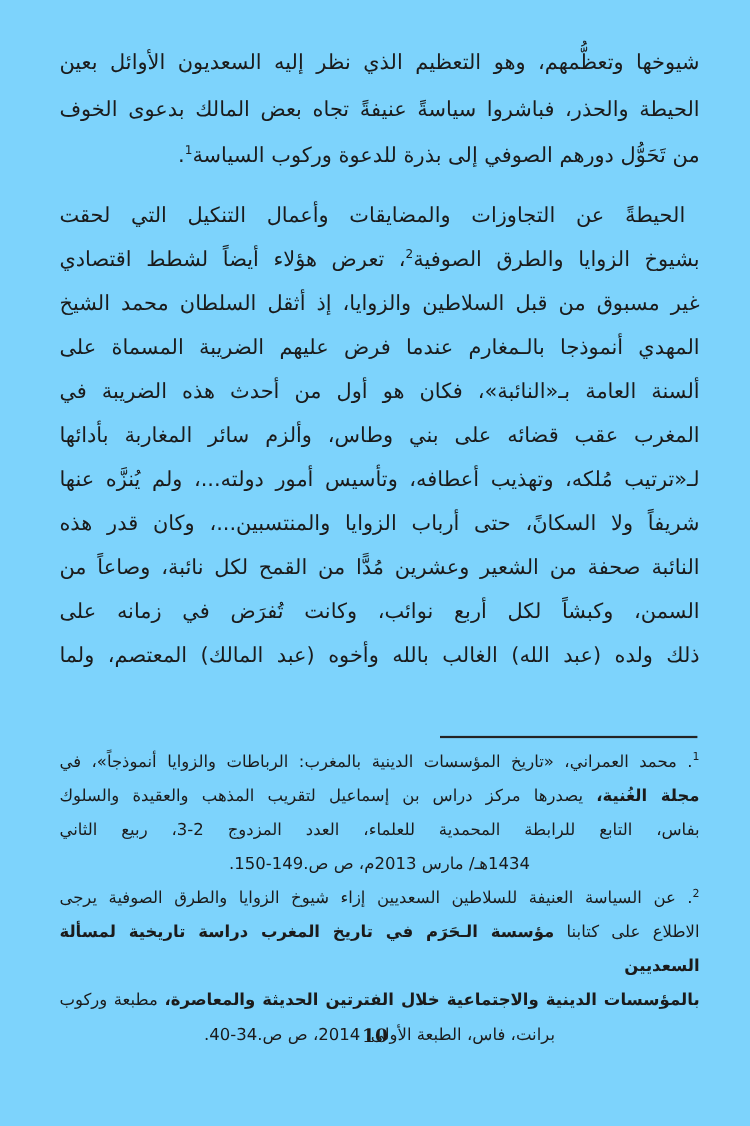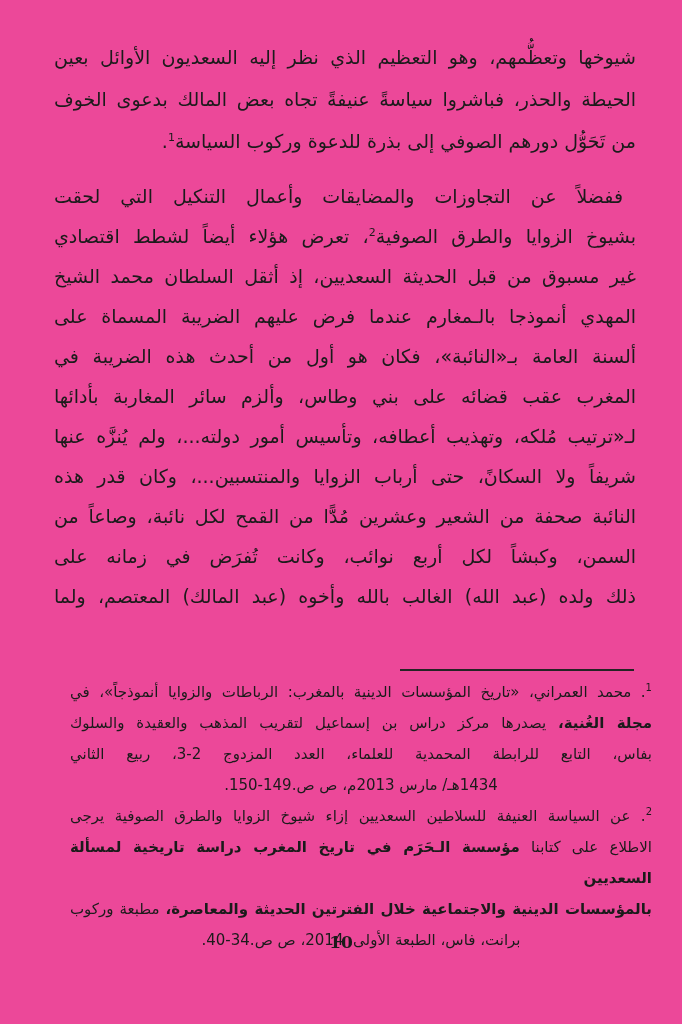--- a/index.html
+++ b/index.html
@@ -4,21 +4,21 @@
 <style>
   html, body {
     margin: 0;
     padding: 0;
     background: #ffffff;
   }
   .page {
     position: relative;
     width: 682px;
     height: 1024px;
-    background: #ec4899;
+    background: #7dd3fc;
     overflow: hidden;
     font-family: "DejaVu Sans", sans-serif;
     color: #1b1b1b;
     direction: rtl;
   }
   .body-text {
     position: absolute;
     right: 46px;
     width: 582px;
     direction: rtl;
@@ -45,21 +45,21 @@
     position: absolute;
     top: 669px;
     right: 48px;
     width: 234px;
     height: 2px;
     background: #242424;
   }
   .footnotes {
     position: absolute;
     top: 677px;
-    right: 30px;
+    right: 46px;
     width: 582px;
     direction: rtl;
     margin-left: 48px;
   }
   .fline {
     font-size: 15px;
     line-height: 31px;
     text-align: justify;
     text-align-last: justify;
   }
@@ -83,23 +83,23 @@
 
 <div class="page">
 
   <div class="body-text p1">
     <div class="bline">شيوخها وتعظُّمهم، وهو التعظيم الذي نظر إليه السعديون الأوائل بعين</div>
     <div class="bline">الحيطة والحذر، فباشروا سياسةً عنيفةً تجاه بعض المالك بدعوى الخوف</div>
     <div class="bline last-right"><span>من تَحَوُّل دورهم الصوفي إلى بذرة للدعوة وركوب السياسة</span><sup class="fnref">1</sup><span>.</span></div>
   </div>
 
   <div class="body-text p2">
-    <div class="bline indent">ففضلاً عن التجاوزات والمضايقات وأعمال التنكيل التي لحقت</div>
+    <div class="bline indent">الحيطةً عن التجاوزات والمضايقات وأعمال التنكيل التي لحقت</div>
     <div class="bline"><span>بشيوخ الزوايا والطرق الصوفية</span><sup class="fnref">2</sup><span>، تعرض هؤلاء أيضاً لشطط اقتصادي</span></div>
-    <div class="bline">غير مسبوق من قبل الحديثة السعديين، إذ أثقل السلطان محمد الشيخ</div>
+    <div class="bline">غير مسبوق من قبل السلاطين والزوايا، إذ أثقل السلطان محمد الشيخ</div>
     <div class="bline">المهدي أنموذجا بالـمغارم عندما فرض عليهم الضريبة المسماة على</div>
     <div class="bline">ألسنة العامة بـ«النائبة»، فكان هو أول من أحدث هذه الضريبة في</div>
     <div class="bline">المغرب عقب قضائه على بني وطاس، وألزم سائر المغاربة بأدائها</div>
     <div class="bline">لـ«ترتيب مُلكه، وتهذيب أعطافه، وتأسيس أمور دولته...، ولم يُنزَّه عنها</div>
     <div class="bline">شريفاً ولا السكانً، حتى أرباب الزوايا والمنتسبين...، وكان قدر هذه</div>
     <div class="bline">النائبة صحفة من الشعير وعشرين مُدًّا من القمح لكل نائبة، وصاعاً من</div>
     <div class="bline">السمن، وكبشاً لكل أربع نوائب، وكانت تُفرَض في زمانه على</div>
     <div class="bline">ذلك ولده (عبد الله) الغالب بالله وأخوه (عبد المالك) المعتصم، ولما</div>
   </div>
 

